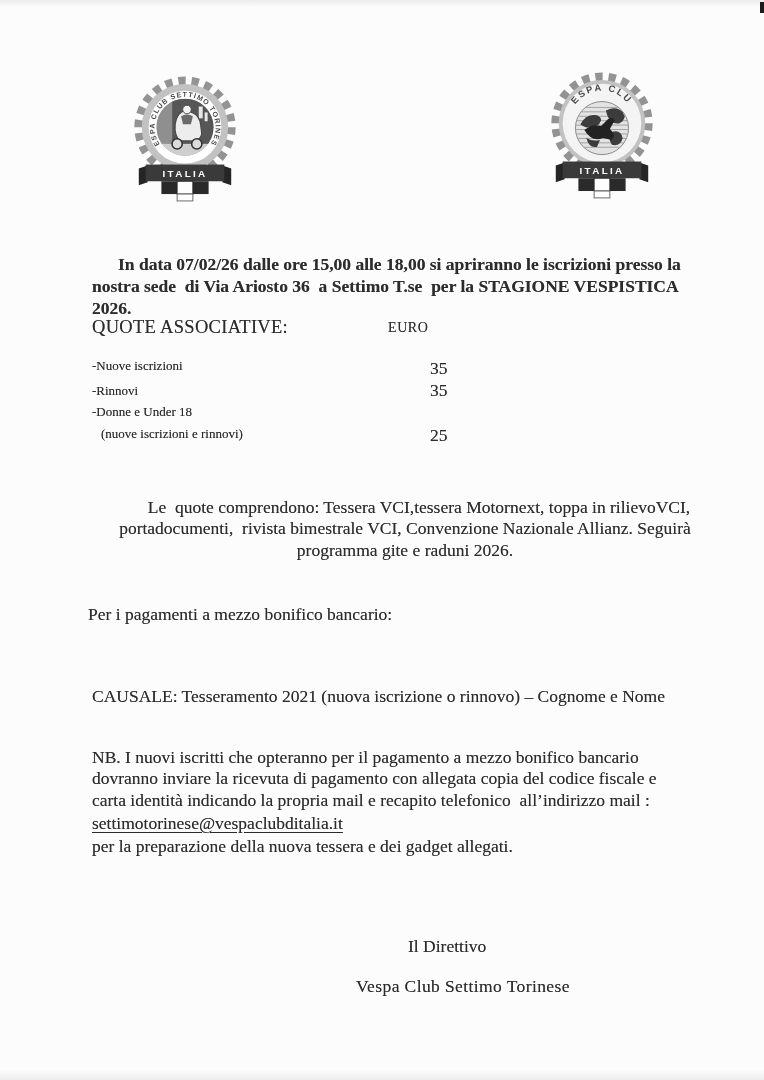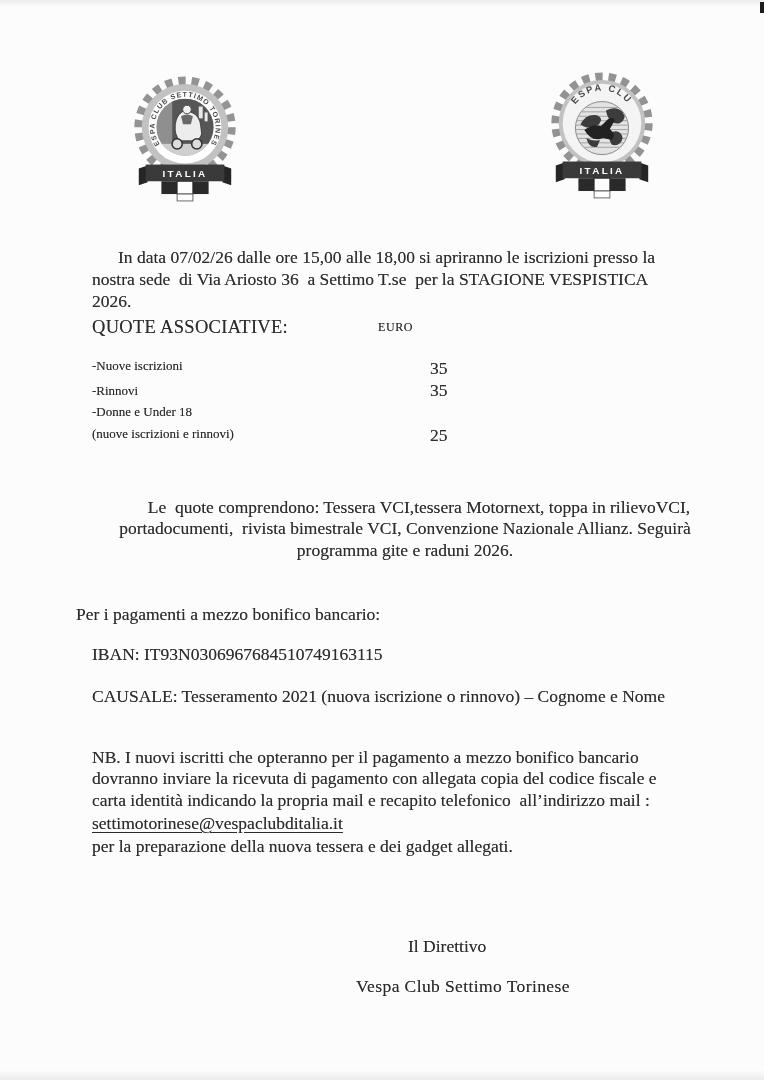--- a/index.html
+++ b/index.html
@@ -4,34 +4,34 @@
 <style>
   html,body{margin:0;padding:0;background:#fcfcfc;}
   .page{
     position:relative;width:764px;height:1080px;background:#fcfcfc;overflow:hidden;
     font-family:"Liberation Serif", serif;color:#2c2c2c;
   }
   .para{position:absolute;white-space:pre-wrap;font-size:17.5px;line-height:22.4px;
         text-shadow:0 0 .5px rgba(50,50,50,.55);}
   .indent26{text-indent:26px;}
   .indent28{text-indent:28px;}
-  .intro{left:92px;top:228px;width:618px;}
+  .intro{left:92px;top:235px;width:618px;font-weight:bold;}
   .fees{position:absolute;left:92px;top:317px;width:420px;height:135px;}
   .fees-heading{position:absolute;left:0;top:0;font-size:18.5px;letter-spacing:.3px;
         text-shadow:0 0 .5px rgba(50,50,50,.55);}
-  .fees-currency{position:absolute;left:286px;top:3px;font-size:12px;letter-spacing:.6px;
+  .fees-currency{position:absolute;left:296px;top:3px;font-size:14px;letter-spacing:.6px;
         text-shadow:0 0 .4px rgba(50,50,50,.5);}
   .fee-label{position:absolute;left:0;font-size:13px;text-shadow:0 0 .5px rgba(50,50,50,.55);}
-  .fee-sub{left:0;}
+  .fee-sub{left:9px;}
   .fee-amount{position:absolute;left:338px;width:42px;font-size:17.5px;
         text-shadow:0 0 .5px rgba(50,50,50,.55);}
   .r1{top:41px;} .r2{top:66px;} .r3{top:87px;} .r3b{top:109px;}
   .a1{top:41px;} .a2{top:63px;} .a3{top:108px;}
   .includes{left:92px;top:479px;width:626px;line-height:21.6px;text-align:center;}
-  .pay-intro{left:76px;top:585px;}
+  .pay-intro{left:88px;top:585px;}
   .iban-line{left:92px;top:625px;}
   .causale-line{left:92px;top:667px;width:640px;}
   .nb-body{left:92px;top:729px;width:630px;line-height:21.6px;}
   .email-line{left:92px;top:794px;}
   .email-link{text-decoration:underline;text-underline-offset:3px;cursor:pointer;color:#2c2c2c;}
   .nb-closing{left:92px;top:817px;}
   .sig-role{left:408px;top:917px;}
   .sig-club{left:356px;top:957px;letter-spacing:.4px;}
   .logo{position:absolute;}
   .logo-left{left:126px;top:73px;width:118px;height:130px;}
@@ -164,21 +164,20 @@
     <span class="fee-label r3">-Donne e Under 18</span>
     <span class="fee-label r3b fee-sub">(nuove iscrizioni e rinnovi)</span>
     <span class="fee-amount a3">25</span>
   </div>
 
   <p class="para includes indent28">Le  quote comprendono: Tessera VCI,tessera Motornext, toppa in rilievoVCI,
 portadocumenti,  rivista bimestrale VCI, Convenzione Nazionale Allianz. Seguirà
 programma gite e raduni 2026.</p>
 
   <p class="para pay-intro">Per i pagamenti a mezzo bonifico bancario:</p>
-  <p class="para iban-line">IBAN: IT93N0306967684510749163115</p>
   <p class="para causale-line">CAUSALE: Tesseramento 2021 (nuova iscrizione o rinnovo) – Cognome e Nome</p>
 
   <p class="para nb-body">NB. I nuovi iscritti che opteranno per il pagamento a mezzo bonifico bancario
 dovranno inviare la ricevuta di pagamento con allegata copia del codice fiscale e
 carta identità indicando la propria mail e recapito telefonico  all’indirizzo mail :</p>
   <p class="para email-line"><span class="email-link">settimotorinese@vespaclubditalia.it</span></p>
   <p class="para nb-closing">per la preparazione della nuova tessera e dei gadget allegati.</p>
 
   <p class="para sig-role">Il Direttivo</p>
   <p class="para sig-club">Vespa Club Settimo Torinese</p>

